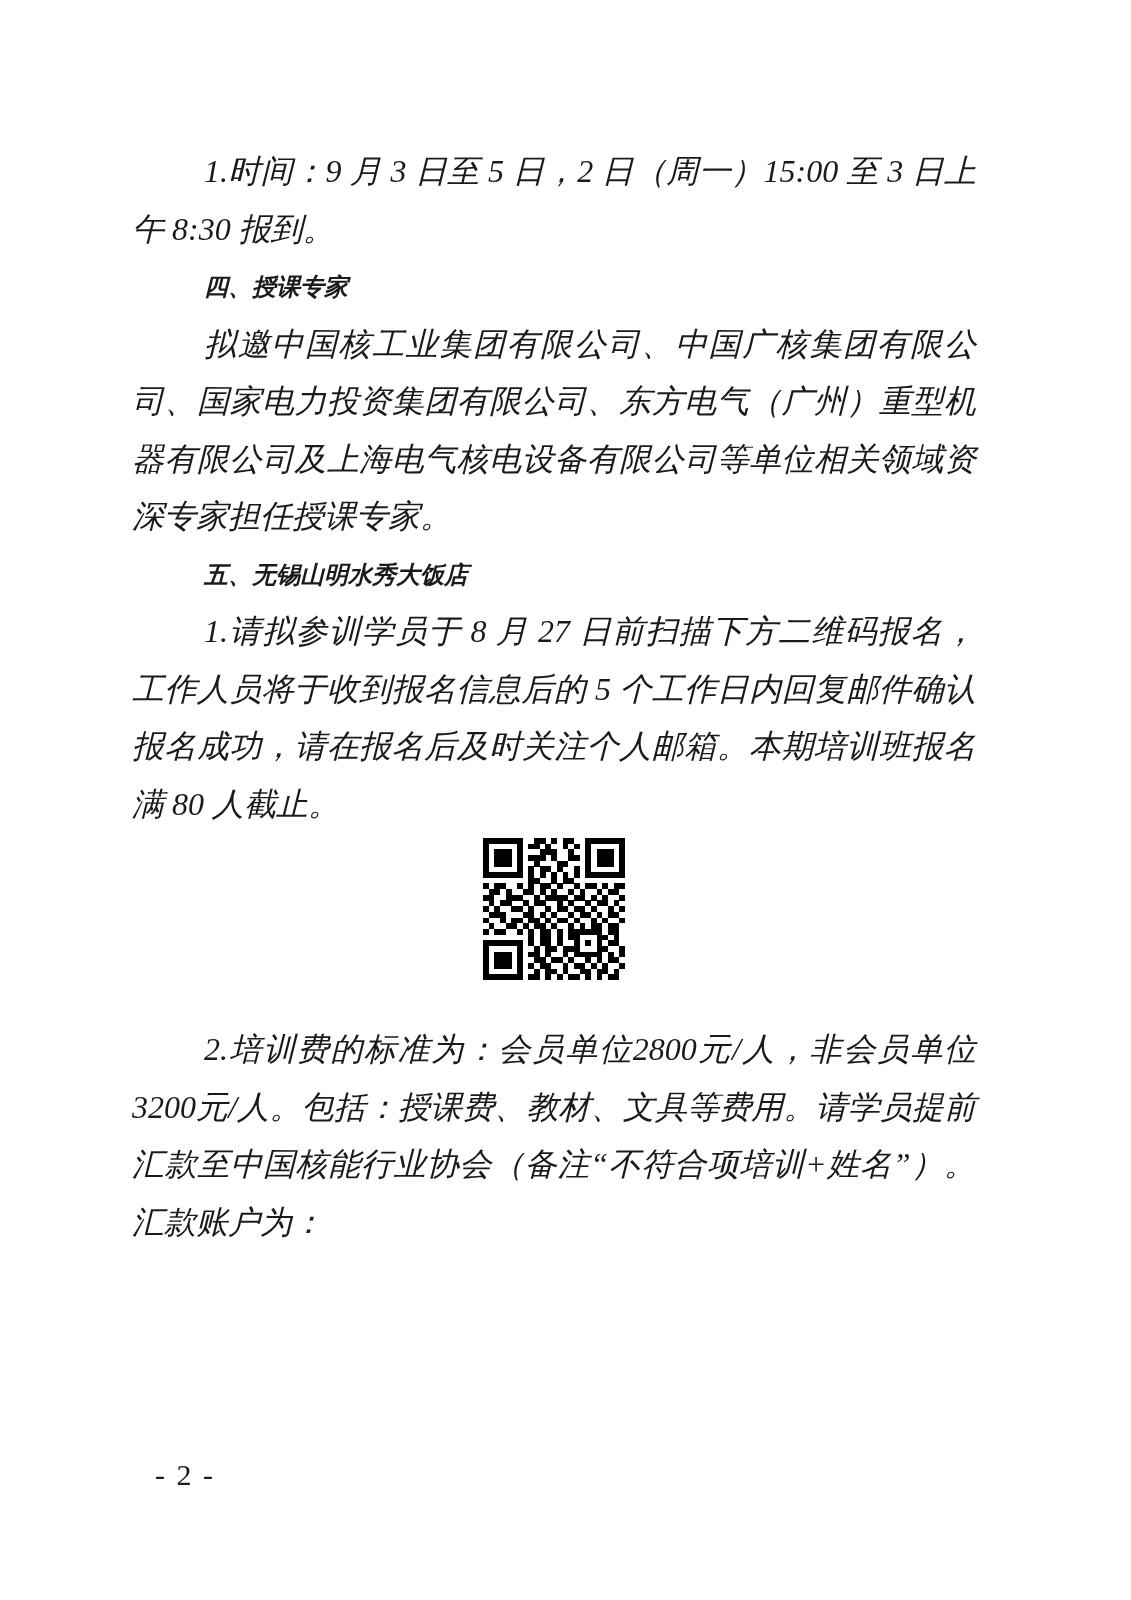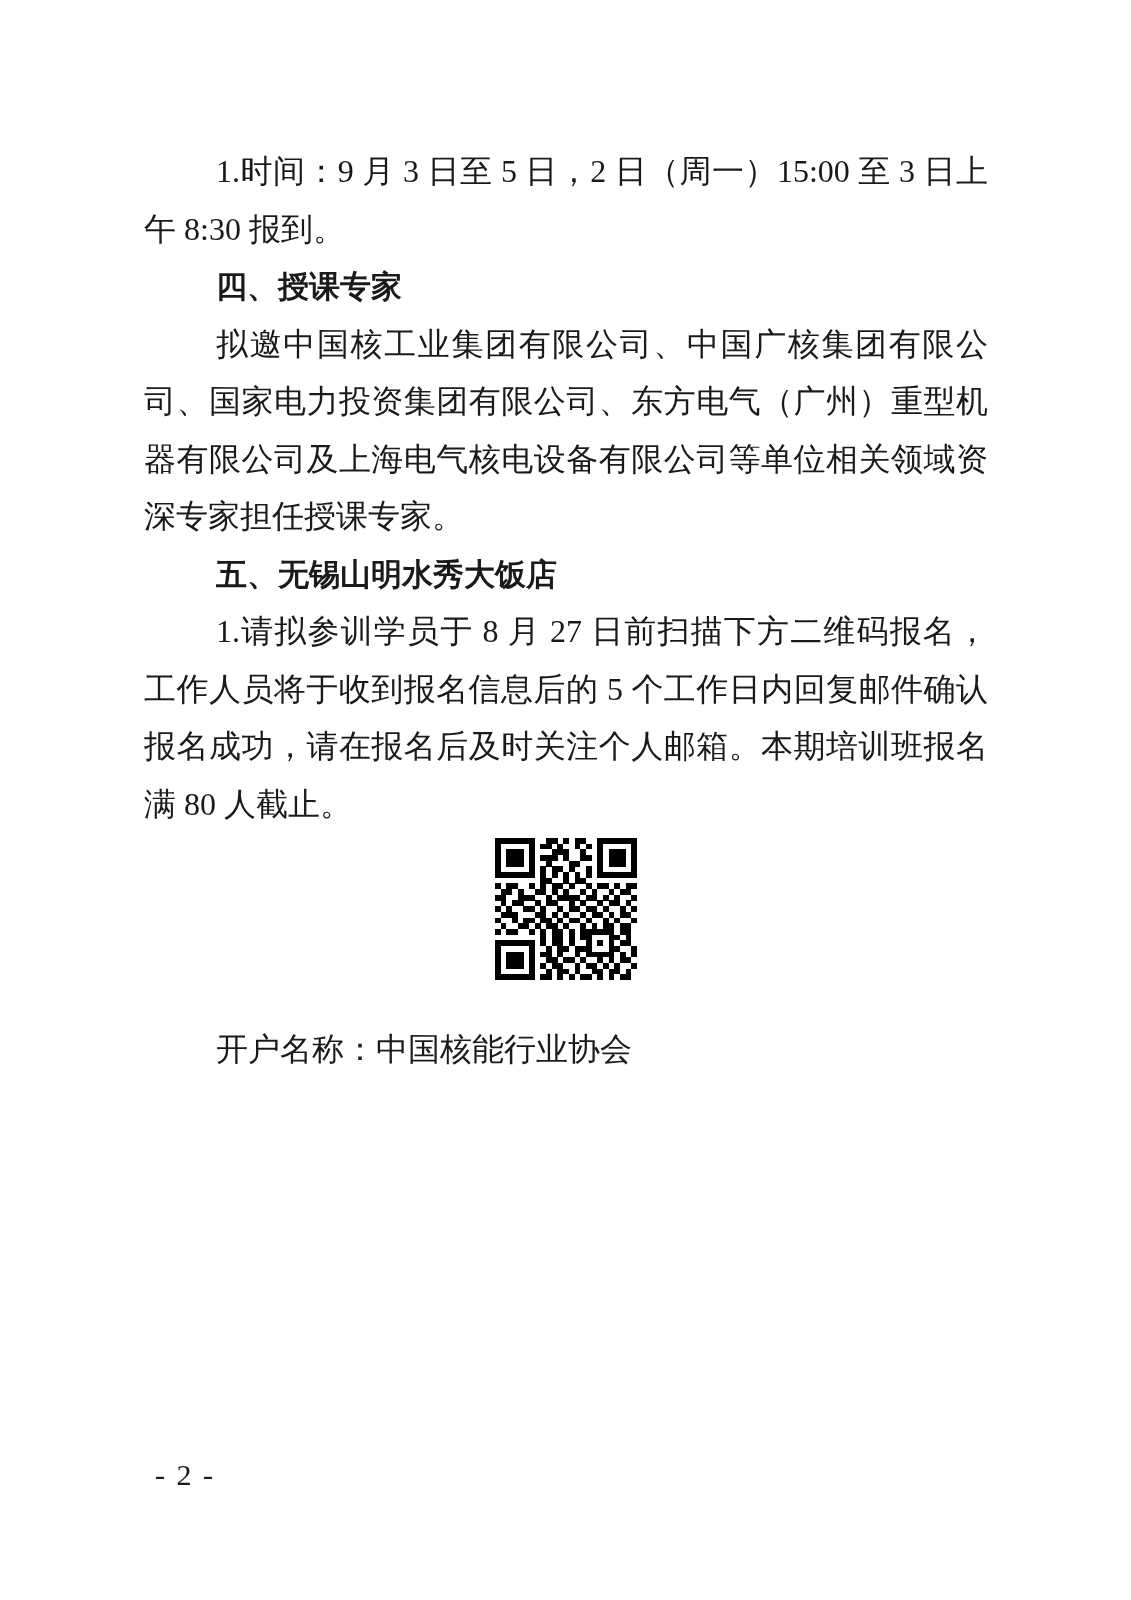--- a/index.html
+++ b/index.html
@@ -8,36 +8,37 @@
     width: 1131px;
     height: 1600px;
     margin: 0 auto;
     background: #ffffff;
     color: #1a1a1a;
     font-family: "Liberation Serif", "DejaVu Serif", serif;
     overflow: hidden;
   }
   .content {
     position: absolute;
-    left: 144px;
+    left: 132px;
     top: 143px;
     width: 844px;
     font-size: 32px;
     line-height: 57.5px;
     text-align: justify;
     text-justify: inter-character;
+    font-style: italic;
   }
   .content p {
     margin: 0;
     text-indent: 72px;
   }
   .content h3 {
     margin: 0;
     padding-left: 72px;
-    font-size: 31px;
+    font-size: 24px;
     line-height: 57.5px;
     font-weight: 700;
     font-family: "Liberation Sans", "DejaVu Sans", sans-serif;
     text-align: left;
   }
   .qr-wrap {
     height: 188px;
     box-sizing: border-box;
     padding-top: 5px;
     display: flex;
@@ -62,16 +63,16 @@
     <p>1.时间：9 月 3 日至 5 日，2 日（周一）15:00 至 3 日上午 8:30 报到。</p>
     <h3>四、授课专家</h3>
     <p>拟邀中国核工业集团有限公司、中国广核集团有限公司、国家电力投资集团有限公司、东方电气（广州）重型机器有限公司及上海电气核电设备有限公司等单位相关领域资深专家担任授课专家。</p>
     <h3>五、无锡山明水秀大饭店</h3>
     <p>1.请拟参训学员于 8 月 27 日前扫描下方二维码报名，工作人员将于收到报名信息后的 5 个工作日内回复邮件确认报名成功，请在报名后及时关注个人邮箱。本期培训班报名满 80 人截止。</p>
     <div class="qr-wrap">
       <svg id="qr" width="142" height="142" viewBox="0 0 142 142" shape-rendering="crispEdges" xmlns="http://www.w3.org/2000/svg">
           <path d="M0.00 0.00h5.78v5.78h-5.78ZM5.68 0.00h5.78v5.78h-5.78ZM11.36 0.00h5.78v5.78h-5.78ZM17.04 0.00h5.78v5.78h-5.78ZM22.72 0.00h5.78v5.78h-5.78ZM28.40 0.00h5.78v5.78h-5.78ZM34.08 0.00h5.78v5.78h-5.78ZM51.12 0.00h5.78v5.78h-5.78ZM56.80 0.00h5.78v5.78h-5.78ZM68.16 0.00h5.78v5.78h-5.78ZM79.52 0.00h5.78v5.78h-5.78ZM85.20 0.00h5.78v5.78h-5.78ZM102.24 0.00h5.78v5.78h-5.78ZM107.92 0.00h5.78v5.78h-5.78ZM113.60 0.00h5.78v5.78h-5.78ZM119.28 0.00h5.78v5.78h-5.78ZM124.96 0.00h5.78v5.78h-5.78ZM130.64 0.00h5.78v5.78h-5.78ZM136.32 0.00h5.78v5.78h-5.78ZM0.00 5.68h5.78v5.78h-5.78ZM34.08 5.68h5.78v5.78h-5.78ZM45.44 5.68h5.78v5.78h-5.78ZM51.12 5.68h5.78v5.78h-5.78ZM62.48 5.68h5.78v5.78h-5.78ZM79.52 5.68h5.78v5.78h-5.78ZM90.88 5.68h5.78v5.78h-5.78ZM102.24 5.68h5.78v5.78h-5.78ZM136.32 5.68h5.78v5.78h-5.78ZM0.00 11.36h5.78v5.78h-5.78ZM11.36 11.36h5.78v5.78h-5.78ZM17.04 11.36h5.78v5.78h-5.78ZM22.72 11.36h5.78v5.78h-5.78ZM34.08 11.36h5.78v5.78h-5.78ZM56.80 11.36h5.78v5.78h-5.78ZM62.48 11.36h5.78v5.78h-5.78ZM68.16 11.36h5.78v5.78h-5.78ZM85.20 11.36h5.78v5.78h-5.78ZM102.24 11.36h5.78v5.78h-5.78ZM113.60 11.36h5.78v5.78h-5.78ZM119.28 11.36h5.78v5.78h-5.78ZM124.96 11.36h5.78v5.78h-5.78ZM136.32 11.36h5.78v5.78h-5.78ZM0.00 17.04h5.78v5.78h-5.78ZM11.36 17.04h5.78v5.78h-5.78ZM17.04 17.04h5.78v5.78h-5.78ZM22.72 17.04h5.78v5.78h-5.78ZM34.08 17.04h5.78v5.78h-5.78ZM45.44 17.04h5.78v5.78h-5.78ZM51.12 17.04h5.78v5.78h-5.78ZM56.80 17.04h5.78v5.78h-5.78ZM68.16 17.04h5.78v5.78h-5.78ZM85.20 17.04h5.78v5.78h-5.78ZM90.88 17.04h5.78v5.78h-5.78ZM102.24 17.04h5.78v5.78h-5.78ZM113.60 17.04h5.78v5.78h-5.78ZM119.28 17.04h5.78v5.78h-5.78ZM124.96 17.04h5.78v5.78h-5.78ZM136.32 17.04h5.78v5.78h-5.78ZM0.00 22.72h5.78v5.78h-5.78ZM11.36 22.72h5.78v5.78h-5.78ZM17.04 22.72h5.78v5.78h-5.78ZM22.72 22.72h5.78v5.78h-5.78ZM34.08 22.72h5.78v5.78h-5.78ZM51.12 22.72h5.78v5.78h-5.78ZM73.84 22.72h5.78v5.78h-5.78ZM79.52 22.72h5.78v5.78h-5.78ZM102.24 22.72h5.78v5.78h-5.78ZM113.60 22.72h5.78v5.78h-5.78ZM119.28 22.72h5.78v5.78h-5.78ZM124.96 22.72h5.78v5.78h-5.78ZM136.32 22.72h5.78v5.78h-5.78ZM0.00 28.40h5.78v5.78h-5.78ZM34.08 28.40h5.78v5.78h-5.78ZM45.44 28.40h5.78v5.78h-5.78ZM56.80 28.40h5.78v5.78h-5.78ZM62.48 28.40h5.78v5.78h-5.78ZM73.84 28.40h5.78v5.78h-5.78ZM90.88 28.40h5.78v5.78h-5.78ZM102.24 28.40h5.78v5.78h-5.78ZM136.32 28.40h5.78v5.78h-5.78ZM0.00 34.08h5.78v5.78h-5.78ZM5.68 34.08h5.78v5.78h-5.78ZM11.36 34.08h5.78v5.78h-5.78ZM17.04 34.08h5.78v5.78h-5.78ZM22.72 34.08h5.78v5.78h-5.78ZM28.40 34.08h5.78v5.78h-5.78ZM34.08 34.08h5.78v5.78h-5.78ZM45.44 34.08h5.78v5.78h-5.78ZM56.80 34.08h5.78v5.78h-5.78ZM68.16 34.08h5.78v5.78h-5.78ZM79.52 34.08h5.78v5.78h-5.78ZM90.88 34.08h5.78v5.78h-5.78ZM102.24 34.08h5.78v5.78h-5.78ZM107.92 34.08h5.78v5.78h-5.78ZM113.60 34.08h5.78v5.78h-5.78ZM119.28 34.08h5.78v5.78h-5.78ZM124.96 34.08h5.78v5.78h-5.78ZM130.64 34.08h5.78v5.78h-5.78ZM136.32 34.08h5.78v5.78h-5.78ZM45.44 39.76h5.78v5.78h-5.78ZM51.12 39.76h5.78v5.78h-5.78ZM68.16 39.76h5.78v5.78h-5.78ZM79.52 39.76h5.78v5.78h-5.78ZM85.20 39.76h5.78v5.78h-5.78ZM0.00 45.44h5.78v5.78h-5.78ZM11.36 45.44h5.78v5.78h-5.78ZM17.04 45.44h5.78v5.78h-5.78ZM34.08 45.44h5.78v5.78h-5.78ZM45.44 45.44h5.78v5.78h-5.78ZM56.80 45.44h5.78v5.78h-5.78ZM62.48 45.44h5.78v5.78h-5.78ZM73.84 45.44h5.78v5.78h-5.78ZM90.88 45.44h5.78v5.78h-5.78ZM102.24 45.44h5.78v5.78h-5.78ZM107.92 45.44h5.78v5.78h-5.78ZM119.28 45.44h5.78v5.78h-5.78ZM130.64 45.44h5.78v5.78h-5.78ZM136.32 45.44h5.78v5.78h-5.78ZM5.68 51.12h5.78v5.78h-5.78ZM11.36 51.12h5.78v5.78h-5.78ZM22.72 51.12h5.78v5.78h-5.78ZM39.76 51.12h5.78v5.78h-5.78ZM45.44 51.12h5.78v5.78h-5.78ZM56.80 51.12h5.78v5.78h-5.78ZM68.16 51.12h5.78v5.78h-5.78ZM85.20 51.12h5.78v5.78h-5.78ZM96.56 51.12h5.78v5.78h-5.78ZM113.60 51.12h5.78v5.78h-5.78ZM124.96 51.12h5.78v5.78h-5.78ZM130.64 51.12h5.78v5.78h-5.78ZM0.00 56.80h5.78v5.78h-5.78ZM5.68 56.80h5.78v5.78h-5.78ZM22.72 56.80h5.78v5.78h-5.78ZM28.40 56.80h5.78v5.78h-5.78ZM34.08 56.80h5.78v5.78h-5.78ZM51.12 56.80h5.78v5.78h-5.78ZM62.48 56.80h5.78v5.78h-5.78ZM68.16 56.80h5.78v5.78h-5.78ZM73.84 56.80h5.78v5.78h-5.78ZM79.52 56.80h5.78v5.78h-5.78ZM90.88 56.80h5.78v5.78h-5.78ZM96.56 56.80h5.78v5.78h-5.78ZM107.92 56.80h5.78v5.78h-5.78ZM119.28 56.80h5.78v5.78h-5.78ZM136.32 56.80h5.78v5.78h-5.78ZM5.68 62.48h5.78v5.78h-5.78ZM17.04 62.48h5.78v5.78h-5.78ZM22.72 62.48h5.78v5.78h-5.78ZM39.76 62.48h5.78v5.78h-5.78ZM51.12 62.48h5.78v5.78h-5.78ZM56.80 62.48h5.78v5.78h-5.78ZM73.84 62.48h5.78v5.78h-5.78ZM85.20 62.48h5.78v5.78h-5.78ZM102.24 62.48h5.78v5.78h-5.78ZM113.60 62.48h5.78v5.78h-5.78ZM119.28 62.48h5.78v5.78h-5.78ZM130.64 62.48h5.78v5.78h-5.78ZM0.00 68.16h5.78v5.78h-5.78ZM11.36 68.16h5.78v5.78h-5.78ZM28.40 68.16h5.78v5.78h-5.78ZM34.08 68.16h5.78v5.78h-5.78ZM45.44 68.16h5.78v5.78h-5.78ZM62.48 68.16h5.78v5.78h-5.78ZM73.84 68.16h5.78v5.78h-5.78ZM79.52 68.16h5.78v5.78h-5.78ZM90.88 68.16h5.78v5.78h-5.78ZM96.56 68.16h5.78v5.78h-5.78ZM107.92 68.16h5.78v5.78h-5.78ZM124.96 68.16h5.78v5.78h-5.78ZM136.32 68.16h5.78v5.78h-5.78ZM5.68 73.84h5.78v5.78h-5.78ZM11.36 73.84h5.78v5.78h-5.78ZM17.04 73.84h5.78v5.78h-5.78ZM39.76 73.84h5.78v5.78h-5.78ZM45.44 73.84h5.78v5.78h-5.78ZM56.80 73.84h5.78v5.78h-5.78ZM68.16 73.84h5.78v5.78h-5.78ZM85.20 73.84h5.78v5.78h-5.78ZM96.56 73.84h5.78v5.78h-5.78ZM102.24 73.84h5.78v5.78h-5.78ZM113.60 73.84h5.78v5.78h-5.78ZM124.96 73.84h5.78v5.78h-5.78ZM130.64 73.84h5.78v5.78h-5.78ZM0.00 79.52h5.78v5.78h-5.78ZM17.04 79.52h5.78v5.78h-5.78ZM28.40 79.52h5.78v5.78h-5.78ZM34.08 79.52h5.78v5.78h-5.78ZM45.44 79.52h5.78v5.78h-5.78ZM51.12 79.52h5.78v5.78h-5.78ZM62.48 79.52h5.78v5.78h-5.78ZM73.84 79.52h5.78v5.78h-5.78ZM79.52 79.52h5.78v5.78h-5.78ZM90.88 79.52h5.78v5.78h-5.78ZM107.92 79.52h5.78v5.78h-5.78ZM119.28 79.52h5.78v5.78h-5.78ZM136.32 79.52h5.78v5.78h-5.78ZM5.68 85.20h5.78v5.78h-5.78ZM22.72 85.20h5.78v5.78h-5.78ZM28.40 85.20h5.78v5.78h-5.78ZM39.76 85.20h5.78v5.78h-5.78ZM51.12 85.20h5.78v5.78h-5.78ZM56.80 85.20h5.78v5.78h-5.78ZM68.16 85.20h5.78v5.78h-5.78ZM85.20 85.20h5.78v5.78h-5.78ZM96.56 85.20h5.78v5.78h-5.78ZM107.92 85.20h5.78v5.78h-5.78ZM113.60 85.20h5.78v5.78h-5.78ZM124.96 85.20h5.78v5.78h-5.78ZM130.64 85.20h5.78v5.78h-5.78ZM0.00 90.88h5.78v5.78h-5.78ZM11.36 90.88h5.78v5.78h-5.78ZM17.04 90.88h5.78v5.78h-5.78ZM34.08 90.88h5.78v5.78h-5.78ZM45.44 90.88h5.78v5.78h-5.78ZM56.80 90.88h5.78v5.78h-5.78ZM62.48 90.88h5.78v5.78h-5.78ZM73.84 90.88h5.78v5.78h-5.78ZM85.20 90.88h5.78v5.78h-5.78ZM90.88 90.88h5.78v5.78h-5.78ZM96.56 90.88h5.78v5.78h-5.78ZM102.24 90.88h5.78v5.78h-5.78ZM107.92 90.88h5.78v5.78h-5.78ZM113.60 90.88h5.78v5.78h-5.78ZM124.96 90.88h5.78v5.78h-5.78ZM130.64 90.88h5.78v5.78h-5.78ZM45.44 96.56h5.78v5.78h-5.78ZM56.80 96.56h5.78v5.78h-5.78ZM62.48 96.56h5.78v5.78h-5.78ZM73.84 96.56h5.78v5.78h-5.78ZM85.20 96.56h5.78v5.78h-5.78ZM90.88 96.56h5.78v5.78h-5.78ZM113.60 96.56h5.78v5.78h-5.78ZM119.28 96.56h5.78v5.78h-5.78ZM130.64 96.56h5.78v5.78h-5.78ZM0.00 102.24h5.78v5.78h-5.78ZM5.68 102.24h5.78v5.78h-5.78ZM11.36 102.24h5.78v5.78h-5.78ZM17.04 102.24h5.78v5.78h-5.78ZM22.72 102.24h5.78v5.78h-5.78ZM28.40 102.24h5.78v5.78h-5.78ZM34.08 102.24h5.78v5.78h-5.78ZM45.44 102.24h5.78v5.78h-5.78ZM56.80 102.24h5.78v5.78h-5.78ZM62.48 102.24h5.78v5.78h-5.78ZM73.84 102.24h5.78v5.78h-5.78ZM90.88 102.24h5.78v5.78h-5.78ZM102.24 102.24h5.78v5.78h-5.78ZM113.60 102.24h5.78v5.78h-5.78ZM124.96 102.24h5.78v5.78h-5.78ZM130.64 102.24h5.78v5.78h-5.78ZM0.00 107.92h5.78v5.78h-5.78ZM34.08 107.92h5.78v5.78h-5.78ZM51.12 107.92h5.78v5.78h-5.78ZM62.48 107.92h5.78v5.78h-5.78ZM68.16 107.92h5.78v5.78h-5.78ZM79.52 107.92h5.78v5.78h-5.78ZM85.20 107.92h5.78v5.78h-5.78ZM90.88 107.92h5.78v5.78h-5.78ZM113.60 107.92h5.78v5.78h-5.78ZM119.28 107.92h5.78v5.78h-5.78ZM136.32 107.92h5.78v5.78h-5.78ZM0.00 113.60h5.78v5.78h-5.78ZM11.36 113.60h5.78v5.78h-5.78ZM17.04 113.60h5.78v5.78h-5.78ZM22.72 113.60h5.78v5.78h-5.78ZM34.08 113.60h5.78v5.78h-5.78ZM45.44 113.60h5.78v5.78h-5.78ZM51.12 113.60h5.78v5.78h-5.78ZM62.48 113.60h5.78v5.78h-5.78ZM79.52 113.60h5.78v5.78h-5.78ZM90.88 113.60h5.78v5.78h-5.78ZM96.56 113.60h5.78v5.78h-5.78ZM102.24 113.60h5.78v5.78h-5.78ZM107.92 113.60h5.78v5.78h-5.78ZM113.60 113.60h5.78v5.78h-5.78ZM124.96 113.60h5.78v5.78h-5.78ZM136.32 113.60h5.78v5.78h-5.78ZM0.00 119.28h5.78v5.78h-5.78ZM11.36 119.28h5.78v5.78h-5.78ZM17.04 119.28h5.78v5.78h-5.78ZM22.72 119.28h5.78v5.78h-5.78ZM34.08 119.28h5.78v5.78h-5.78ZM51.12 119.28h5.78v5.78h-5.78ZM56.80 119.28h5.78v5.78h-5.78ZM68.16 119.28h5.78v5.78h-5.78ZM73.84 119.28h5.78v5.78h-5.78ZM85.20 119.28h5.78v5.78h-5.78ZM102.24 119.28h5.78v5.78h-5.78ZM113.60 119.28h5.78v5.78h-5.78ZM124.96 119.28h5.78v5.78h-5.78ZM130.64 119.28h5.78v5.78h-5.78ZM0.00 124.96h5.78v5.78h-5.78ZM11.36 124.96h5.78v5.78h-5.78ZM17.04 124.96h5.78v5.78h-5.78ZM22.72 124.96h5.78v5.78h-5.78ZM34.08 124.96h5.78v5.78h-5.78ZM45.44 124.96h5.78v5.78h-5.78ZM56.80 124.96h5.78v5.78h-5.78ZM62.48 124.96h5.78v5.78h-5.78ZM79.52 124.96h5.78v5.78h-5.78ZM90.88 124.96h5.78v5.78h-5.78ZM96.56 124.96h5.78v5.78h-5.78ZM107.92 124.96h5.78v5.78h-5.78ZM119.28 124.96h5.78v5.78h-5.78ZM136.32 124.96h5.78v5.78h-5.78ZM0.00 130.64h5.78v5.78h-5.78ZM34.08 130.64h5.78v5.78h-5.78ZM51.12 130.64h5.78v5.78h-5.78ZM62.48 130.64h5.78v5.78h-5.78ZM68.16 130.64h5.78v5.78h-5.78ZM79.52 130.64h5.78v5.78h-5.78ZM96.56 130.64h5.78v5.78h-5.78ZM102.24 130.64h5.78v5.78h-5.78ZM113.60 130.64h5.78v5.78h-5.78ZM119.28 130.64h5.78v5.78h-5.78ZM130.64 130.64h5.78v5.78h-5.78ZM0.00 136.32h5.78v5.78h-5.78ZM5.68 136.32h5.78v5.78h-5.78ZM11.36 136.32h5.78v5.78h-5.78ZM17.04 136.32h5.78v5.78h-5.78ZM22.72 136.32h5.78v5.78h-5.78ZM28.40 136.32h5.78v5.78h-5.78ZM34.08 136.32h5.78v5.78h-5.78ZM45.44 136.32h5.78v5.78h-5.78ZM51.12 136.32h5.78v5.78h-5.78ZM62.48 136.32h5.78v5.78h-5.78ZM73.84 136.32h5.78v5.78h-5.78ZM85.20 136.32h5.78v5.78h-5.78ZM90.88 136.32h5.78v5.78h-5.78ZM102.24 136.32h5.78v5.78h-5.78ZM113.60 136.32h5.78v5.78h-5.78ZM124.96 136.32h5.78v5.78h-5.78ZM130.64 136.32h5.78v5.78h-5.78Z" fill="#000000"></path>
         </svg>
     </div>
-    <p>开户名称：中国核能行业协会</p>
+    <p>2.培训费的标准为：会员单位2800元/人，非会员单位3200元/人。包括：授课费、教材、文具等费用。请学员提前汇款至中国核能行业协会（备注“不符合项培训+姓名”）。汇款账户为：</p>
   </div>
   <div class="footer">- 2 -</div>
 </div>
 
 </body></html>

